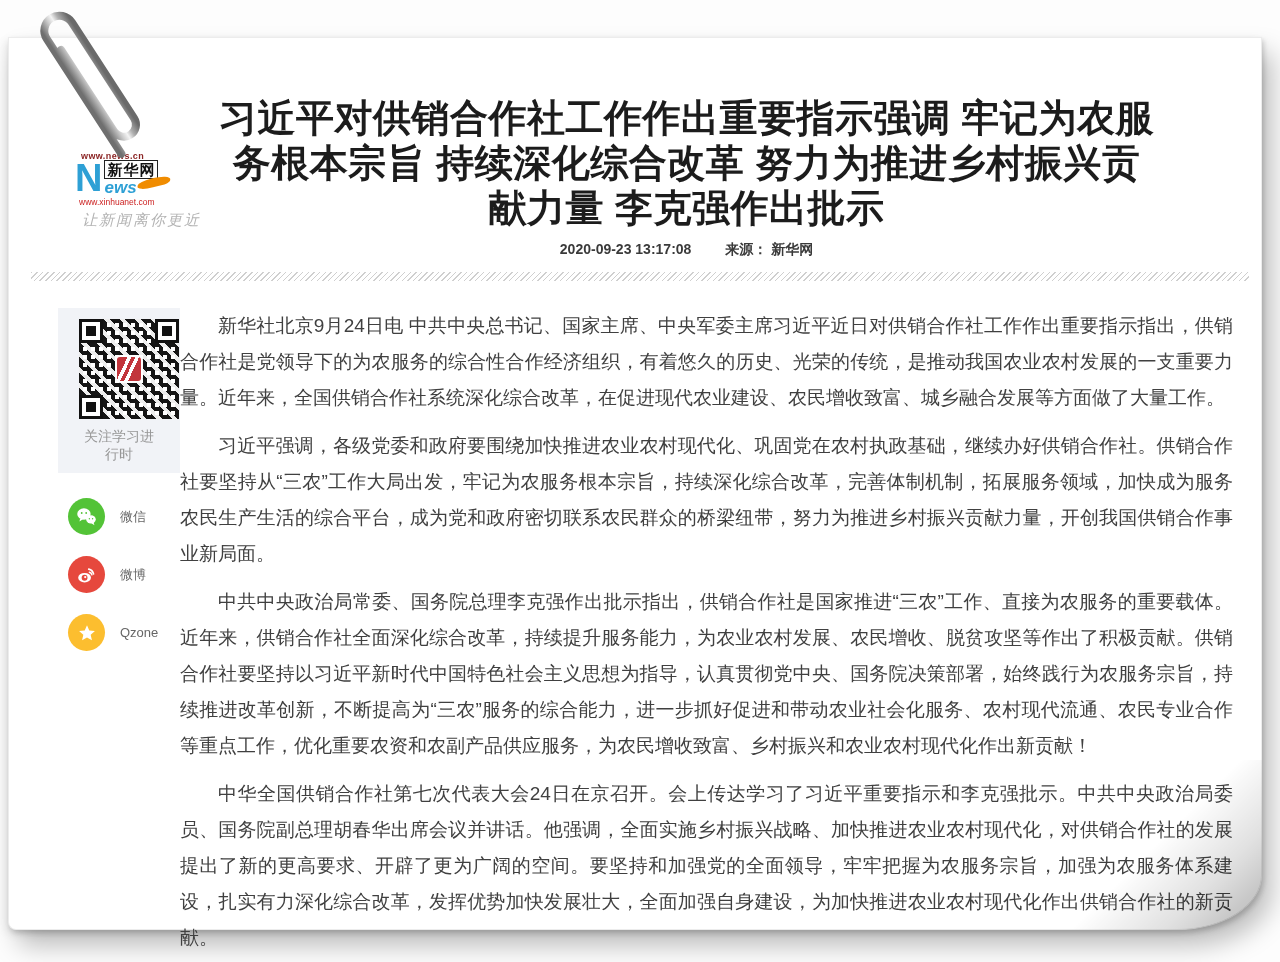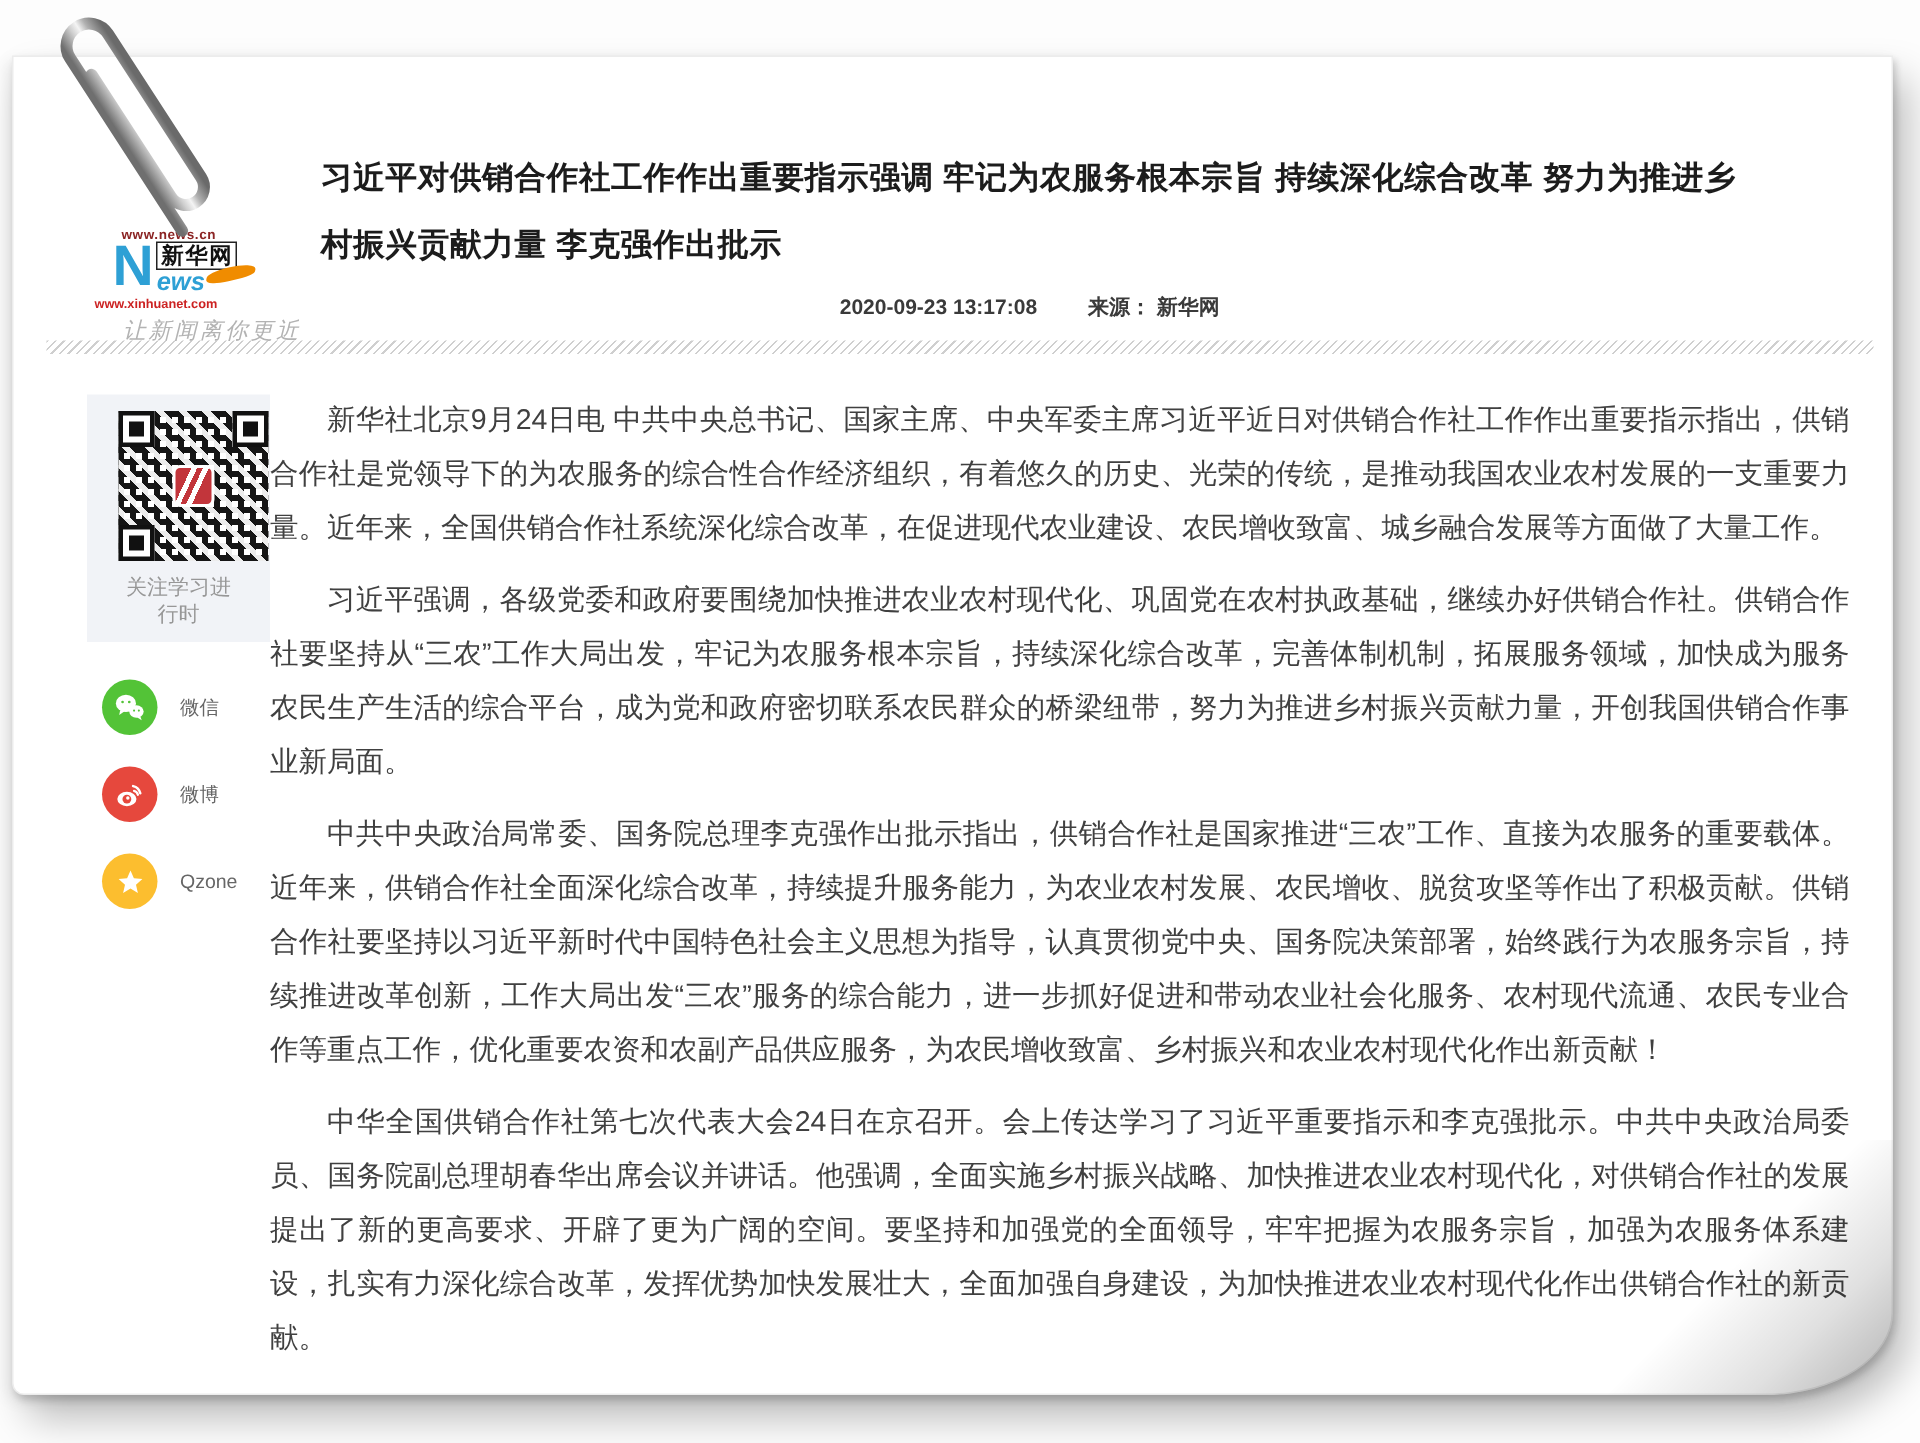--- a/index.html
+++ b/index.html
@@ -49,30 +49,30 @@
   .logo-main { display:flex; align-items:flex-start; position:relative; margin-left:14px; }
   .logo-n { color:#2ea0d5; font-size:38px; font-weight:900; line-height:34px; }
   .logo-right { margin-left:2px; }
   .logo-cn { color:#111; font-size:15px; font-weight:900; letter-spacing:1px; border:1px solid #222; padding:0 2px; background:#fff; }
   .logo-ews { color:#2ea0d5; font-size:17px; font-weight:900; font-style:italic; line-height:16px; }
   .logo-swoosh {
     position:absolute; left:62px; top:17px; width:34px; height:9px;
     background:#f08c00; border-radius:60% 100% 40% 80%;
     transform:rotate(-14deg) skewX(-25deg);
   }
-  .logo-url-bottom { color:#cc2222; font-size:8.5px; font-weight:bold; margin-left:2px; margin-top:1px; }
+  .logo-url-bottom { color:#cc2222; font-size:8.5px; font-weight:normal; margin-left:18px; margin-top:1px; }
   .logo-slogan {
     margin-top:4px; margin-left:2px; color:#b3b3b3; font-size:15px;
     font-family:"Liberation Serif", serif; font-style:italic;
     letter-spacing:2px; white-space:nowrap;text-align:right;
   }
 
   .title {
     width:945px; margin:58px 0 0 205px;
-    text-align:left; font-size:21px; line-height:45px;
+    text-align:center; font-size:38px; line-height:45px;
     font-weight:bold; color:#1c1c1c; letter-spacing:.5px;
   }
   .meta {
     width:945px; margin:10px 0 0 205px;
     text-align:center; font-size:14px; font-weight:bold; color:#3a3a3a;
   }
   .meta .date { margin-right:30px; }
   .meta .src-link { cursor:pointer; }
 
   .divider {
@@ -210,21 +210,21 @@
             </span>
             <span class="share-label">Qzone</span>
           </div>
 
         </div>
       </aside>
 
       <main class="article-body">
         <p>新华社北京9月24日电 中共中央总书记、国家主席、中央军委主席习近平近日对供销合作社工作作出重要指示指出，供销合作社是党领导下的为农服务的综合性合作经济组织，有着悠久的历史、光荣的传统，是推动我国农业农村发展的一支重要力量。近年来，全国供销合作社系统深化综合改革，在促进现代农业建设、农民增收致富、城乡融合发展等方面做了大量工作。</p>
         <p>习近平强调，各级党委和政府要围绕加快推进农业农村现代化、巩固党在农村执政基础，继续办好供销合作社。供销合作社要坚持从“三农”工作大局出发，牢记为农服务根本宗旨，持续深化综合改革，完善体制机制，拓展服务领域，加快成为服务农民生产生活的综合平台，成为党和政府密切联系农民群众的桥梁纽带，努力为推进乡村振兴贡献力量，开创我国供销合作事业新局面。</p>
-        <p>中共中央政治局常委、国务院总理李克强作出批示指出，供销合作社是国家推进“三农”工作、直接为农服务的重要载体。近年来，供销合作社全面深化综合改革，持续提升服务能力，为农业农村发展、农民增收、脱贫攻坚等作出了积极贡献。供销合作社要坚持以习近平新时代中国特色社会主义思想为指导，认真贯彻党中央、国务院决策部署，始终践行为农服务宗旨，持续推进改革创新，工作大局出发“三农”服务的综合能力，进一步抓好促进和带动农业社会化服务、农村现代流通、农民专业合作等重点工作，优化重要农资和农副产品供应服务，为农民增收致富、乡村振兴和农业农村现代化作出新贡献！</p>
+        <p>中共中央政治局常委、国务院总理李克强作出批示指出，供销合作社是国家推进“三农”工作、直接为农服务的重要载体。近年来，供销合作社全面深化综合改革，持续提升服务能力，为农业农村发展、农民增收、脱贫攻坚等作出了积极贡献。供销合作社要坚持以习近平新时代中国特色社会主义思想为指导，认真贯彻党中央、国务院决策部署，始终践行为农服务宗旨，持续推进改革创新，不断提高为“三农”服务的综合能力，进一步抓好促进和带动农业社会化服务、农村现代流通、农民专业合作等重点工作，优化重要农资和农副产品供应服务，为农民增收致富、乡村振兴和农业农村现代化作出新贡献！</p>
         <p>中华全国供销合作社第七次代表大会24日在京召开。会上传达学习了习近平重要指示和李克强批示。中共中央政治局委员、国务院副总理胡春华出席会议并讲话。他强调，全面实施乡村振兴战略、加快推进农业农村现代化，对供销合作社的发展提出了新的更高要求、开辟了更为广阔的空间。要坚持和加强党的全面领导，牢牢把握为农服务宗旨，加强为农服务体系建设，扎实有力深化综合改革，发挥优势加快发展壮大，全面加强自身建设，为加快推进农业农村现代化作出供销合作社的新贡献。</p>
 
       </main>
 
     </div>
 
     <div class="corner-shade"></div>
   </div>
 
   <svg class="clip-svg" width="75" height="205" viewBox="0 0 75 205">

